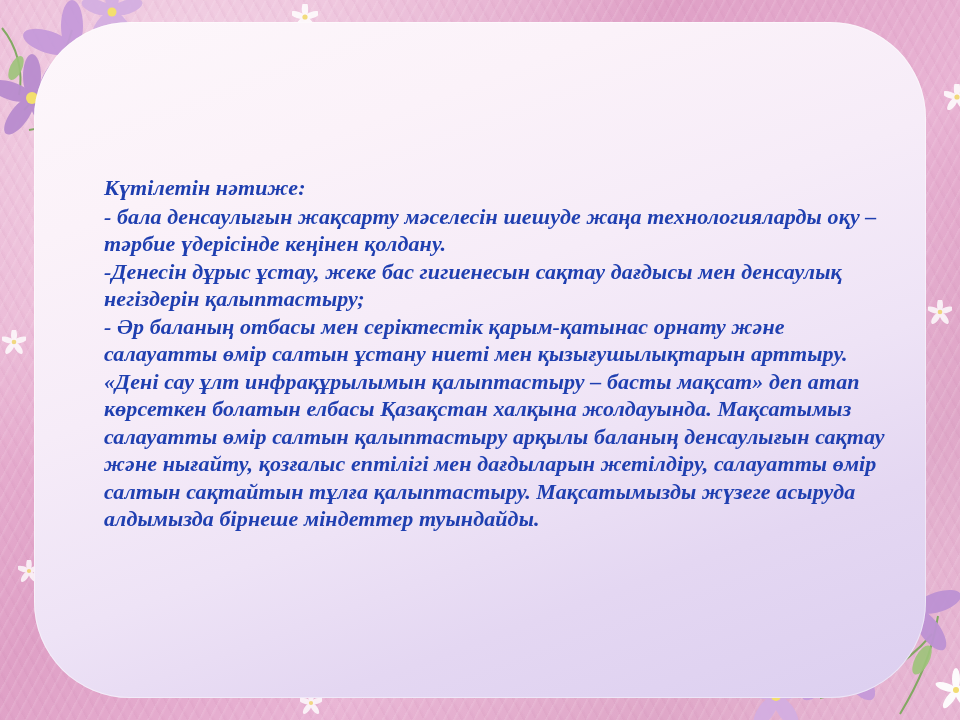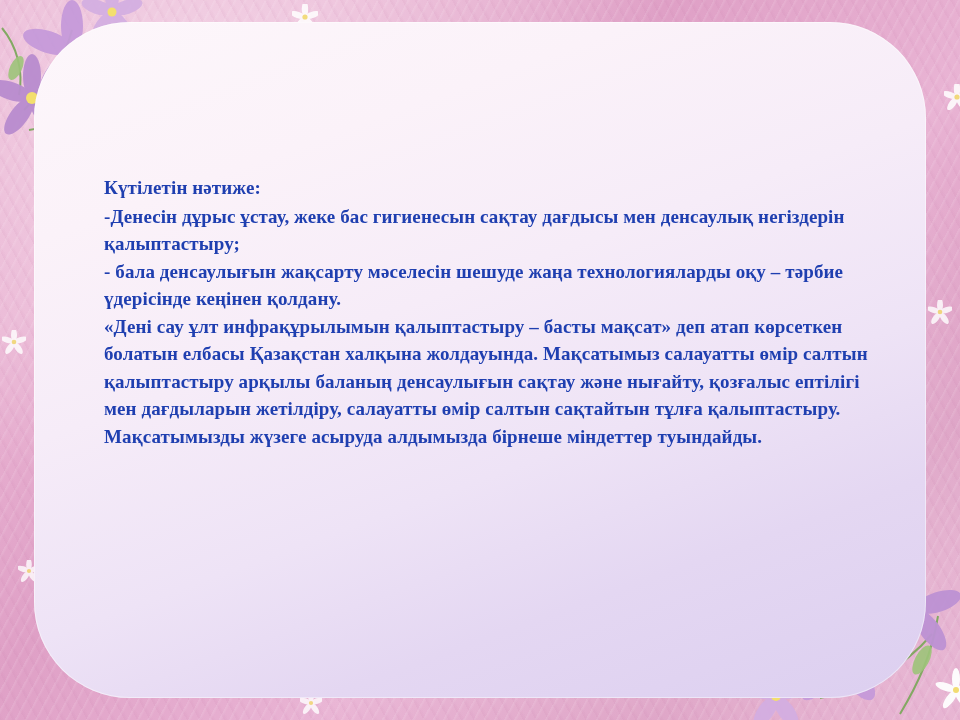--- a/index.html
+++ b/index.html
@@ -52,22 +52,23 @@
         #dccff0 100%);
     box-shadow: 0 0 0 1px rgba(255,255,255,0.45) inset;
   }
 
   .text-block {
     position: absolute;
     left: 70px;
     top: 152px;
     width: 790px;
     color: #1f3fb0;
+    font-style: italic;
     font-weight: bold;
-    font-size: 19px;
+    font-size: 22px;
     line-height: 27.5px;
     letter-spacing: 0.1px;
   }
   .text-block p {
     margin: 0;
   }
   .heading {
     margin-bottom: 1px !important;
   }
 
@@ -277,19 +278,20 @@
         <ellipse cx="-3.7" cy="5.4" rx="2.8" ry="6.5" transform="rotate(216 -3.7 5.4)"></ellipse>
         <ellipse cx="-6" cy="-2" rx="2.8" ry="6.5" transform="rotate(288 -6 -2)"></ellipse>
         <circle cx="0" cy="0" r="2.1" fill="#f3df6d"></circle>
       </g>
     </svg>
   </div>
 
   <div class="content-panel">
     <div class="text-block">
       <p class="heading">Күтілетін  нәтиже:</p>
+      <p>- бала денсаулығын жақсарту мәселесін  шешуде жаңа технологияларды оқу – тәрбие үдерісінде кеңінен қолдану.</p>
       <p>-Денесін дұрыс ұстау, жеке бас гигиенесын сақтау дағдысы мен денсаулық негіздерін қалыптастыру;</p>
-      <p>- бала денсаулығын жақсарту мәселесін  шешуде жаңа технологияларды оқу – тәрбие үдерісінде кеңінен қолдану.</p>
+      <p>- Әр баланың отбасы мен серіктестік қарым-қатынас орнату және салауатты өмір салтын ұстану ниеті мен қызығушылықтарын арттыру.</p>
       <p>«Дені сау ұлт инфрақұрылымын қалыптастыру – басты мақсат» деп атап көрсеткен болатын елбасы Қазақстан халқына жолдауында. Мақсатымыз салауатты өмір салтын қалыптастыру арқылы баланың денсаулығын сақтау және нығайту, қозғалыс ептілігі мен дағдыларын жетілдіру, салауатты өмір салтын сақтайтын тұлға қалыптастыру. Мақсатымызды жүзеге асыруда алдымызда бірнеше міндеттер туындайды.</p>
     </div>
   </div>
 
 </div>
 
 </body></html>

